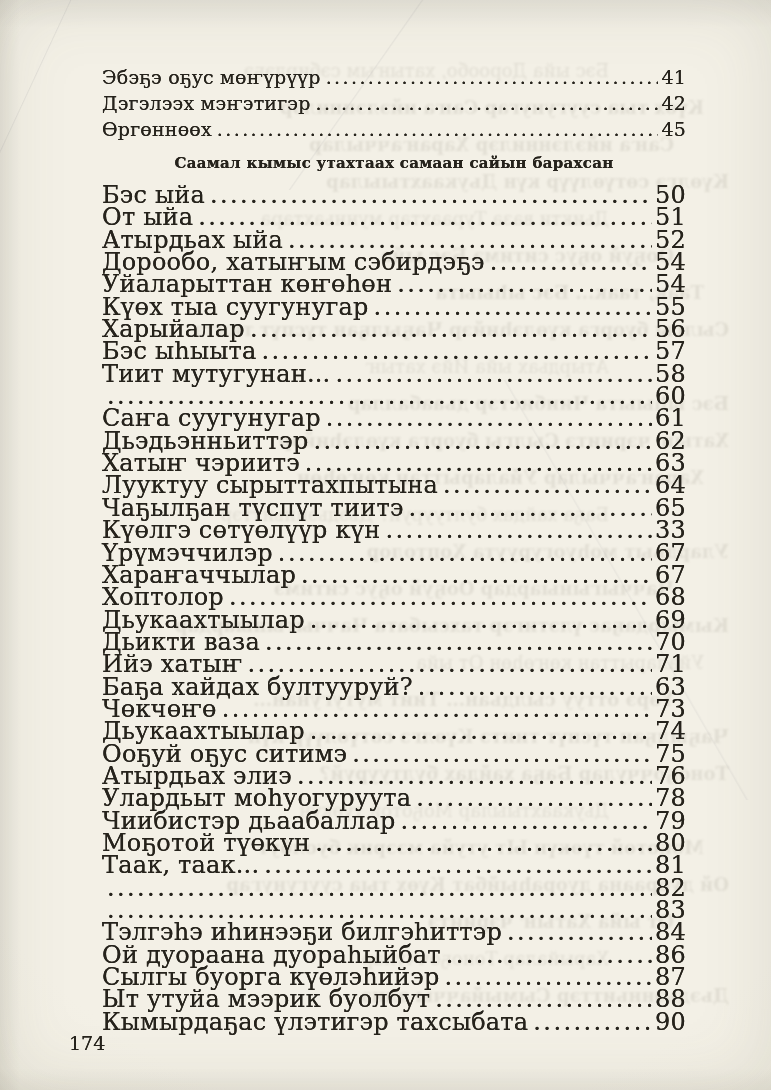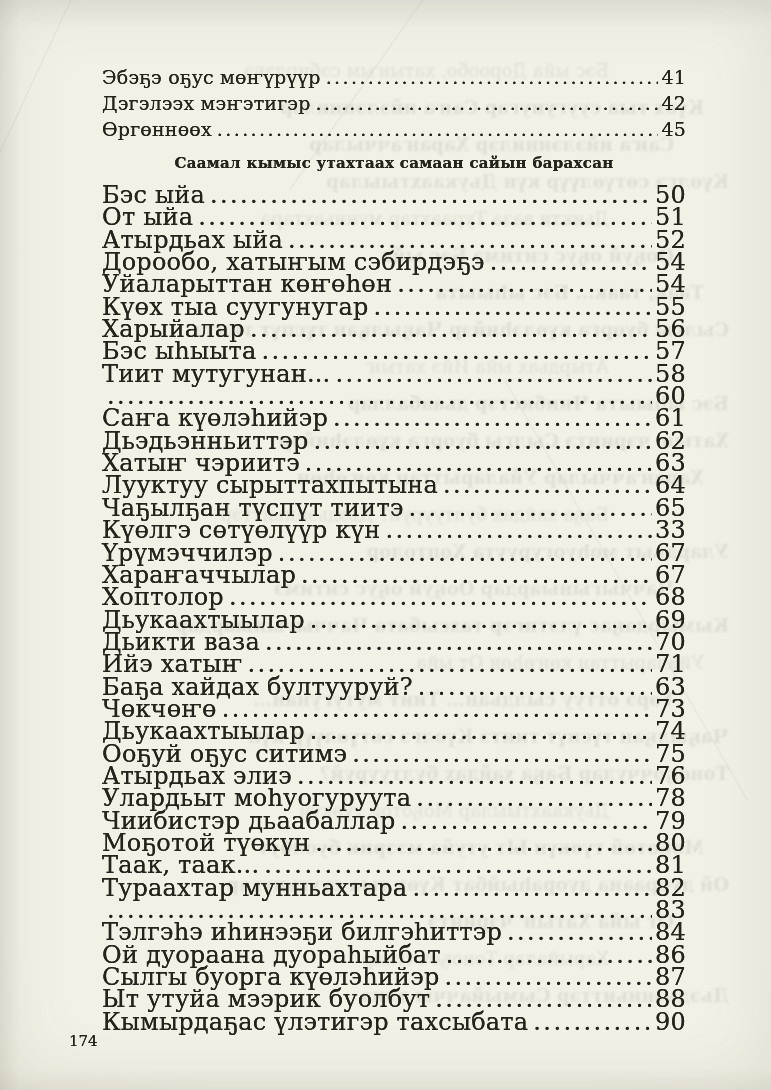--- a/index.html
+++ b/index.html
@@ -72,21 +72,21 @@
     text-align: center;
     font-weight: bold;
     font-size: 15px;
     letter-spacing: .3px;
     text-shadow: 0 0 .6px currentColor;
     white-space: nowrap;
   }
   .footer-page-number {
     position: absolute; z-index: 2;
     left: 69px; top: 1032px;
-    font-size: 15px;
+    font-size: 19px;
     text-shadow: 0 0 .4px currentColor;
   }
 </style>
 </head>
 <body>
 
 <div class="page">
   <div class="ghost" aria-hidden="true">
       <div class="ghost-line">Бэс ыйа  Дорообо, хатыҥым сэбирдэҕэ</div>
       <div class="ghost-line">Күөх тыа суугунугар  Саҥа ийэлэннилэр</div>
@@ -181,21 +181,21 @@
         <div class="toc-row">
     <span class="toc-title">Тиит мутугунан...</span>
     <span class="dots" aria-hidden="true">........................................................................................................................</span>
     <span class="toc-page">58</span>
   </div>
         <div class="toc-row">
     <span class="dots" aria-hidden="true">........................................................................................................................</span>
     <span class="toc-page">60</span>
   </div>
         <div class="toc-row">
-    <span class="toc-title">Саҥа күөлэһийэр</span>
+    <span class="toc-title">Саҥа суугунугар</span>
     <span class="dots" aria-hidden="true">........................................................................................................................</span>
     <span class="toc-page">61</span>
   </div>
         <div class="toc-row">
     <span class="toc-title">Дьэдьэнньиттэр</span>
     <span class="dots" aria-hidden="true">........................................................................................................................</span>
     <span class="toc-page">62</span>
   </div>
         <div class="toc-row">
     <span class="toc-title">Хатыҥ чэриитэ</span>
@@ -286,21 +286,20 @@
     <span class="toc-title">Моҕотой түөкүн</span>
     <span class="dots" aria-hidden="true">........................................................................................................................</span>
     <span class="toc-page">80</span>
   </div>
         <div class="toc-row">
     <span class="toc-title">Таак, таак...</span>
     <span class="dots" aria-hidden="true">........................................................................................................................</span>
     <span class="toc-page">81</span>
   </div>
         <div class="toc-row">
-    <span class="toc-title">Тураахтар мунньахтара</span>
     <span class="dots" aria-hidden="true">........................................................................................................................</span>
     <span class="toc-page">82</span>
   </div>
         <div class="toc-row">
     <span class="dots" aria-hidden="true">........................................................................................................................</span>
     <span class="toc-page">83</span>
   </div>
         <div class="toc-row">
     <span class="toc-title">Тэлгэһэ иһинээҕи билгэһиттэр</span>
     <span class="dots" aria-hidden="true">........................................................................................................................</span>

